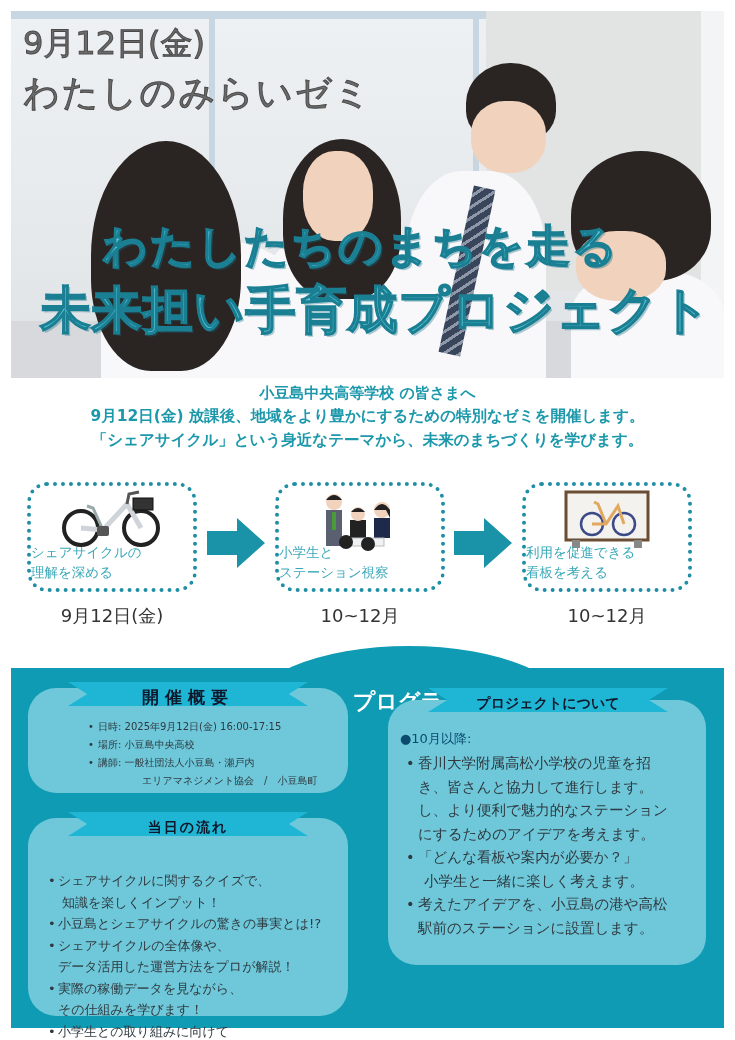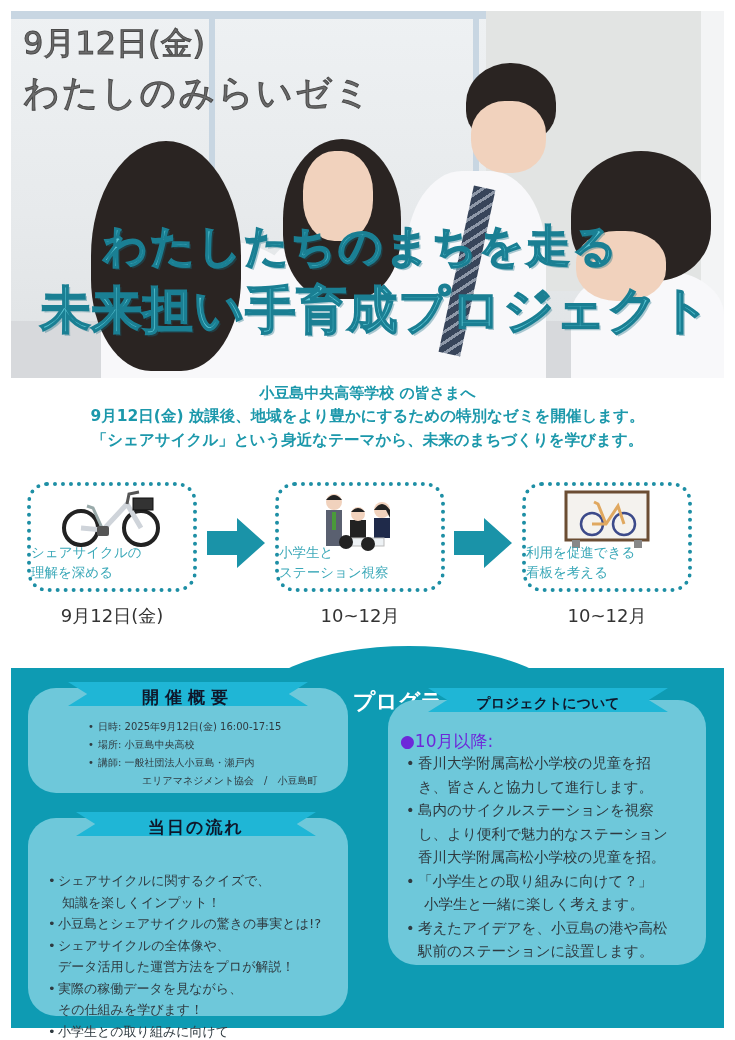--- a/index.html
+++ b/index.html
@@ -74,28 +74,28 @@
     clip-path: polygon(0 0, 100% 0, 92% 50%, 100% 100%, 0 100%, 8% 50%);
   }
 
   .card-a { left: 28px; top: 688px; width: 320px; height: 105px; }
   .card-a .ribbon { left: 40px; top: -6px; width: 240px; font-size: 17px; line-height: 30px; letter-spacing: 6px; }
   .card-a ul { position: absolute; left: 30px; top: 30px; font-size: 10px; line-height: 18px; margin-left: 32px; }
   .card-a li { padding-left: 8px; }
   .card-a li.bullet::before { left: -2px; }
 
   .card-b { left: 28px; top: 818px; width: 320px; height: 198px; }
-  .card-b .ribbon { left: 48px; top: -6px; width: 240px; font-size: 17px; line-height: 30px; letter-spacing: 2px; }
+  .card-b .ribbon { left: 40px; top: -6px; width: 240px; font-size: 14px; line-height: 30px; letter-spacing: 2px; }
   .card-b ul { position: absolute; left: 22px; top: 28px; font-size: 13px; line-height: 21.5px; margin-top: 24px; }
   .card-b li { padding-left: 8px; }
   .card-b li.bullet::before { left: -2px; }
 
   .card-c { left: 388px; top: 700px; width: 318px; height: 265px; }
   .card-c .ribbon { left: 40px; top: -12px; width: 240px; font-size: 14px; line-height: 30px; }
-  .card-c .head { position: absolute; left: 12px; top: 30px; font-size: 17px; color: #6d28d9; }
+  .card-c .head { position: absolute; left: 12px; top: 30px; font-size: 13px; color: #0c4a6e; }
   .card-c ul { position: absolute; left: 20px; top: 52px; font-size: 14.5px; line-height: 23.5px; width: 290px; }
   .card-c li { padding-left: 10px; }
   .card-c li.bullet::before { left: -2px; }
 </style>
 </head>
 <body>
 
 <div class="hero">
   <div class="window-frame" style="left:0;top:0;width:713px;height:8px;"></div>
   <div class="window-frame" style="left:198px;top:0;width:6px;height:300px;"></div>
@@ -223,21 +223,20 @@
     <li class="bullet">小学生との取り組みに向けて</li>
   </ul>
 </div>
 
 <div class="card card-c">
   <div class="ribbon">プロジェクトについて</div>
   <div class="head">●10月以降:</div>
   <ul>
     <li class="bullet">香川大学附属高松小学校の児童を招</li>
     <li>き、皆さんと協力して進行します。</li>
-    <li class="bullet">島内のサイクルステーションを視察</li>
     <li>し、より便利で魅力的なステーション</li>
-    <li>香川大学附属高松小学校の児童を招。</li>
-    <li class="bullet">「小学生との取り組みに向けて？」</li>
+    <li>にするためのアイデアを考えます。</li>
+    <li class="bullet">「どんな看板や案内が必要か？」</li>
     <li style="padding-left:16px;">小学生と一緒に楽しく考えます。</li>
     <li class="bullet">考えたアイデアを、小豆島の港や高松</li>
     <li>駅前のステーションに設置します。</li>
   </ul>
 </div>
 
 </body></html>

